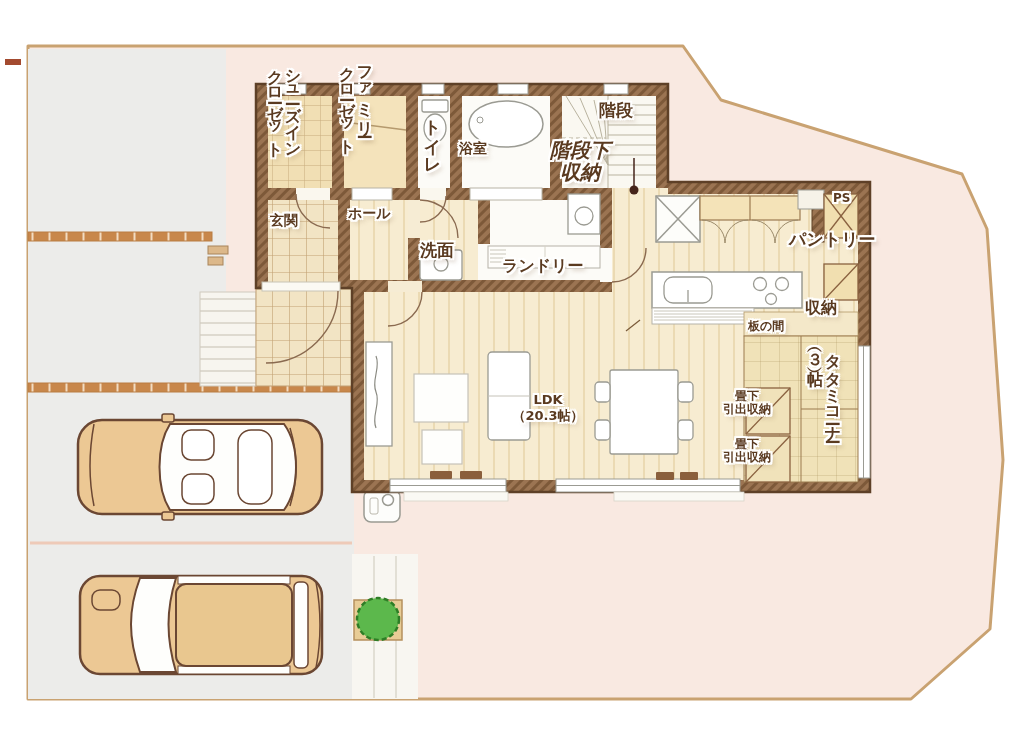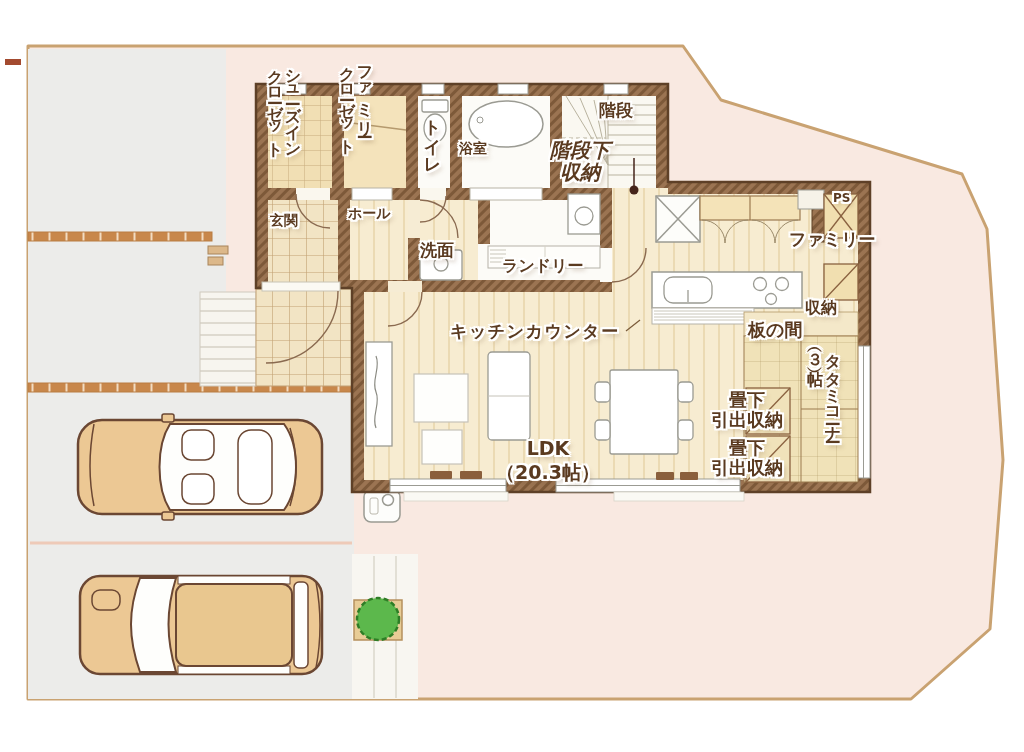--- a/index.html
+++ b/index.html
@@ -6,22 +6,22 @@
   #plan{position:relative;width:1024px;height:752px;overflow:hidden;
         font-family:"DejaVu Sans",sans-serif;background:#fff;}
   #plan svg{position:absolute;left:0;top:0;}
   .lbl{position:absolute;font-weight:700;color:#5a3a20;white-space:pre-line;
        line-height:1.12;letter-spacing:0;z-index:5;
        text-shadow:-2px -2px 0 #fff,2px -2px 0 #fff,-2px 2px 0 #fff,2px 2px 0 #fff,
                    -2px 0 0 #fff,2px 0 0 #fff,0 -2px 0 #fff,0 2px 0 #fff,
                    3px 4px 4px rgba(120,90,60,.35);}
   .vert{writing-mode:vertical-rl;text-orientation:mixed;}
   .ctr{text-align:center;}
-  .f12{font-size:12px;} .f14{font-size:18px;} .f15{font-size:20px;font-style:italic;}
-  .f16{font-size:16px;} .f17{font-size:17px;} .f18{font-size:14px;} .f19{font-size:19px;margin-top:45px;}
+  .f12{font-size:12px;} .f14{font-size:12px;} .f15{font-size:20px;font-style:italic;}
+  .f16{font-size:16px;} .f17{font-size:17px;} .f18{font-size:14px;} .f19{font-size:13px;}
 </style>
 </head>
 <body>
 
 <div id="plan">
 
 <svg width="1024" height="752" viewBox="0 0 1024 752">
   <defs>
     <pattern id="hatch" width="7" height="7" patternUnits="userSpaceOnUse" patternTransform="rotate(45)">
       <rect width="7" height="7" fill="#9b7452"></rect>
@@ -274,24 +274,23 @@
 <div class="lbl vert f17" style="left:423px;top:108px;height:95px;">トイレ</div>
 <div class="lbl f18" style="left:459px;top:141px;">浴室</div>
 <div class="lbl f17" style="left:599px;top:101px;">階段</div>
 <div class="lbl ctr f15" style="left:545px;top:139px;width:70px;">階段下
 収納</div>
 <div class="lbl f18" style="left:270px;top:213px;">玄関</div>
 <div class="lbl f18" style="left:348px;top:206px;">ホール</div>
 <div class="lbl f17" style="left:420px;top:241px;">洗面</div>
 <div class="lbl f16" style="left:502px;top:257px;">ランドリー</div>
 <div class="lbl f12" style="left:801px;top:192px;margin-left:32px;">PS</div>
-<div class="lbl f17" style="left:789px;top:230px;">ファミリー</div>
+<div class="lbl f17" style="left:789px;top:230px;">パントリー</div>
 <div class="lbl f16" style="left:805px;top:299px;">収納</div>
 <div class="lbl f14" style="left:748px;top:320px;">板の間</div>
-<div class="lbl f17" style="left:450px;top:322px;letter-spacing:1.5px;">キッチンカウンター</div>
 <div class="lbl ctr f19" style="left:468px;top:392px;width:160px;line-height:1.25;">LDK
 （20.3帖）</div>
 <div class="lbl vert f16" style="left:806px;top:342px;height:152px;">タタミコーナー
 （３帖）</div>
 <div class="lbl ctr f14" style="left:700px;top:390px;width:94px;">畳下
 引出収納</div>
 <div class="lbl ctr f14" style="left:700px;top:438px;width:94px;">畳下
 引出収納</div>
 
 </div>

